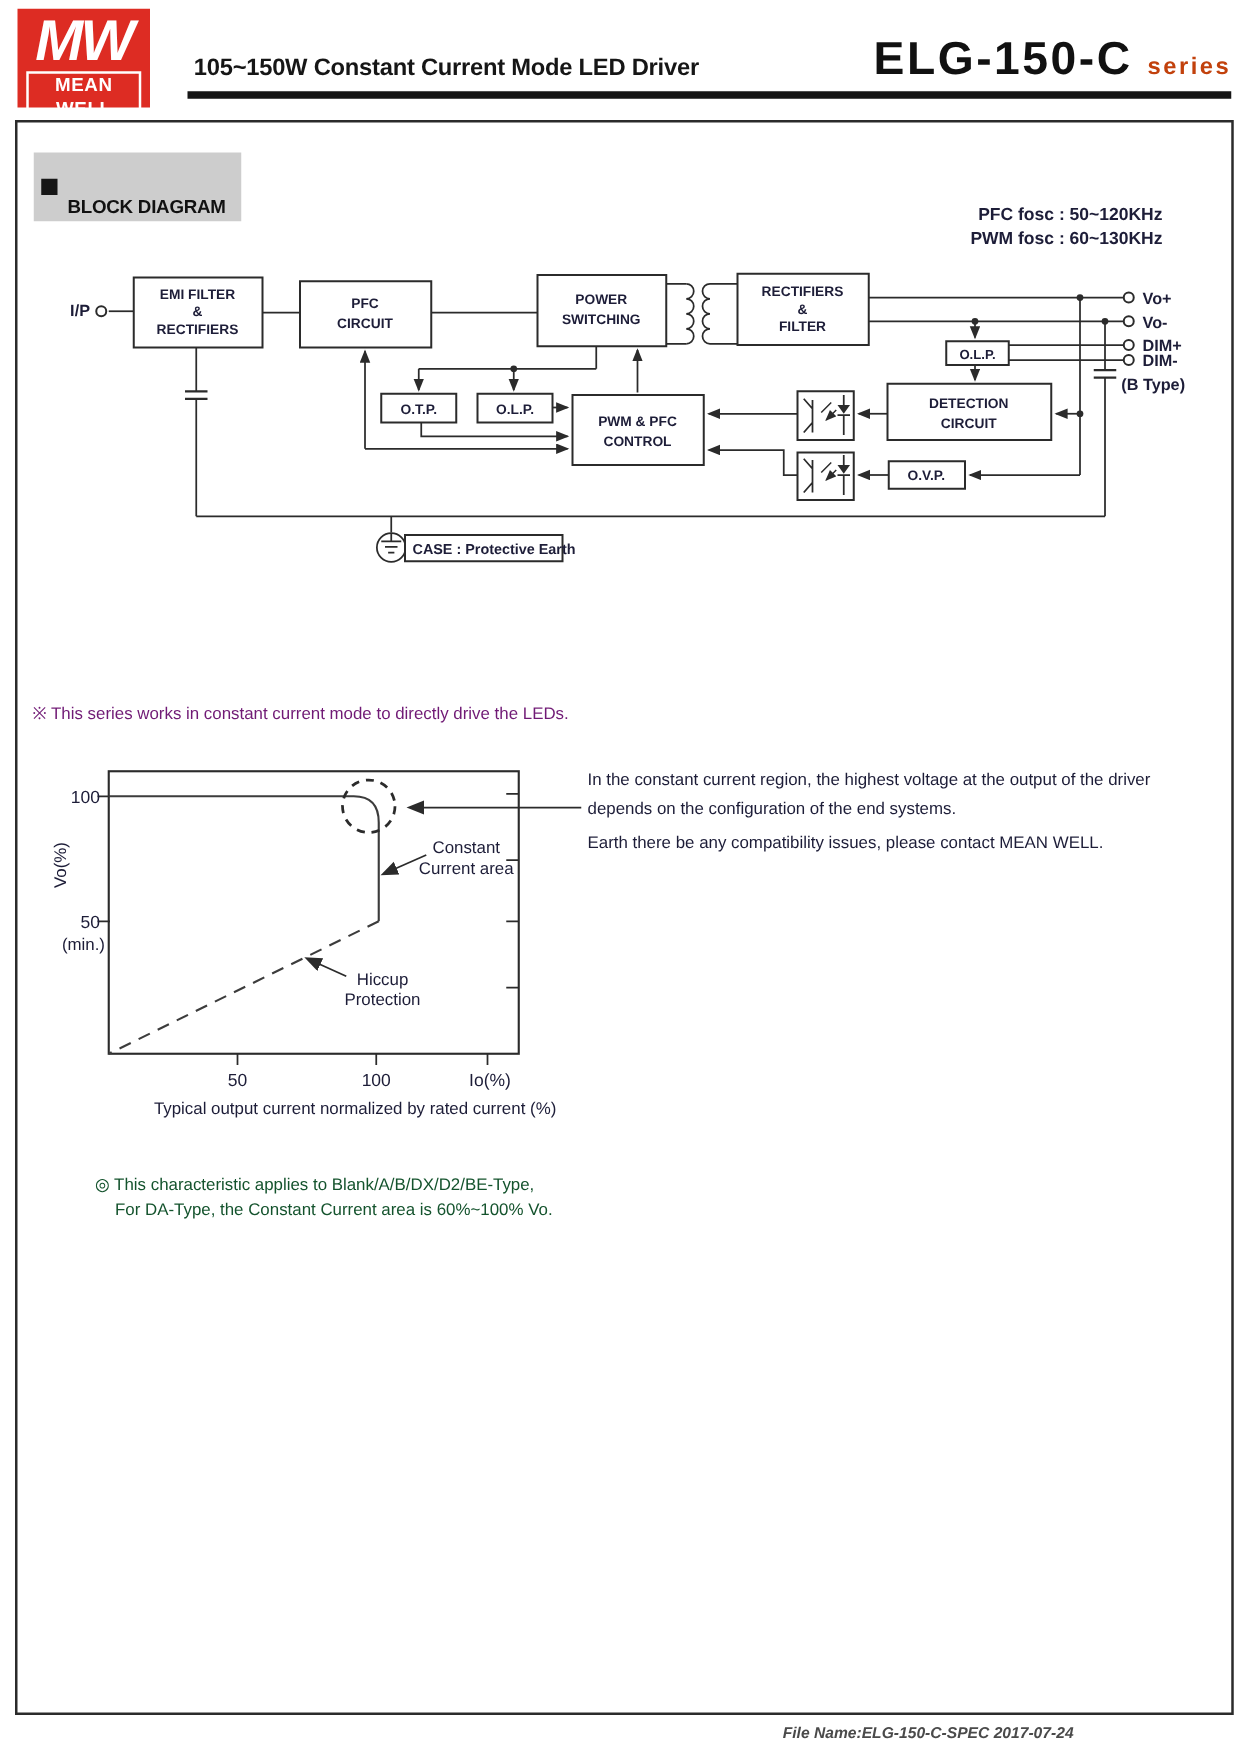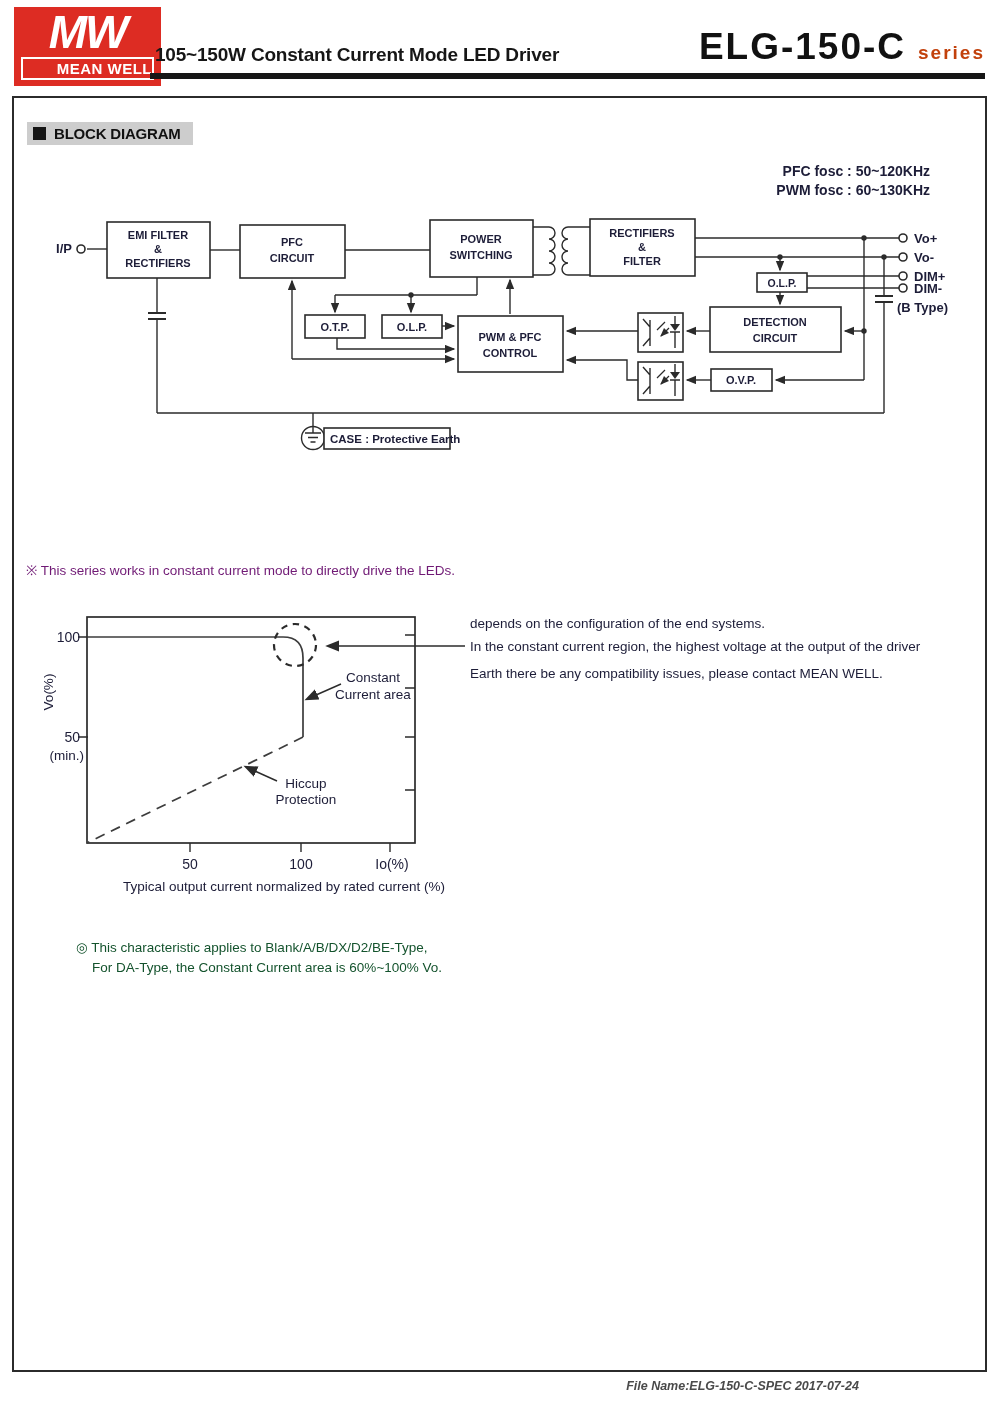--- a/index.html
+++ b/index.html
@@ -1,39 +1,39 @@
 <!DOCTYPE html>
 <html><head>
 <meta charset="utf-8">
 <style>
   html,body{margin:0;padding:0;background:#ffffff;}
   .page{position:relative;width:1000px;height:1406px;background:#fff;
         font-family:"Liberation Sans",sans-serif;color:#1d1d38;overflow:hidden;}
   .abs{position:absolute;}
 
   
-  .logo{left:14px;top:7px;width:147px;height:79px;background:#dd2c23;
+  .logo{left:14px;top:7px;width:106px;height:79px;background:#dd2c23;
         display:flex;flex-direction:column;justify-content:flex-start;}
   .logo-mw{color:#fff;font-size:46px;font-weight:bold;font-style:italic;
            letter-spacing:-2px;text-align:center;line-height:46px;margin-top:2px;}
   .logo-brand{border:2px solid #fff;color:#fff;font-size:15px;font-weight:bold;
-              letter-spacing:.5px;text-align:right;line-height:19px;margin:2px 7px 7px 7px;}
+              letter-spacing:.5px;text-align:center;line-height:19px;margin:2px 7px 7px 7px;}
   .subtitle{left:155px;top:44px;font-size:19px;font-weight:bold;color:#161616;letter-spacing:-.2px;}
   .model-wrap{right:15px;top:26px;display:flex;align-items:baseline;gap:12px;}
   .model{font-size:37px;font-weight:bold;letter-spacing:2px;color:#111;}
   .series{font-size:19px;font-weight:bold;letter-spacing:2px;color:#c2410c;}
   .title-rule{left:150px;top:73px;width:835px;height:6px;background:#161616;}
 
   
   .frame{left:12px;top:96px;width:971px;height:1272px;border:2px solid #2b2b2b;}
 
   .sec-head{display:flex;align-items:center;gap:8px;background:#cdcdcd;
             padding:3px 12px 3px 6px;width:max-content;}
   .sec-bullet{width:13px;height:13px;background:#161616;display:inline-block;}
-  .sec-title{font-size:15px;font-weight:bold;color:#111;letter-spacing:-.2px;}
+  .sec-title{font-size:15px;font-weight:bold;color:#111;letter-spacing:-.2px;margin-top:32px;}
   .sec1{left:27px;top:122px;}
   .sec2{left:27px;top:507px;}
 
   .freq-note{left:640px;top:162px;width:290px;text-align:right;
              font-size:14px;font-weight:bold;line-height:19px;color:#1d1d38;}
 
   .note1{left:26px;top:561px;font-size:13.5px;color:#701a75;}
 
   .desc{left:470px;top:612px;width:508px;font-size:13.5px;color:#1d1d38;line-height:23px;}
   .desc .p2{margin-top:4px;}
@@ -276,22 +276,22 @@
       <path class="wire" d="M341,684 L307,699" marker-end="url(#carr)" stroke-width="1.2"></path>
       <text x="373" y="682" class="ann">Constant</text>
       <text x="373" y="699" class="ann">Current area</text>
       <path class="wire" d="M277,781 L246,767" marker-end="url(#carr)" stroke-width="1.2"></path>
       <text x="306" y="788" class="ann">Hiccup</text>
       <text x="306" y="804" class="ann">Protection</text>
     </g>
   </svg>
 
   <div class="abs desc">
+    <div>In the constant current region, the highest voltage at the output of the driver</div>
     <div>depends on the configuration of the end systems.</div>
-    <div>In the constant current region, the highest voltage at the output of the driver</div>
     <div class="p2">Earth there be any compatibility issues, please contact MEAN WELL.</div>
   </div>
 
   <div class="abs chart-caption">Typical output current normalized by rated current (%)</div>
 
   <div class="abs footnote">
     <div><span>◎</span> <span>This characteristic applies to Blank/A/B/DX/D2/BE-Type,</span></div>
     <div class="fn2">For DA-Type, the Constant Current area is 60%~100% Vo.</div>
   </div>
 

